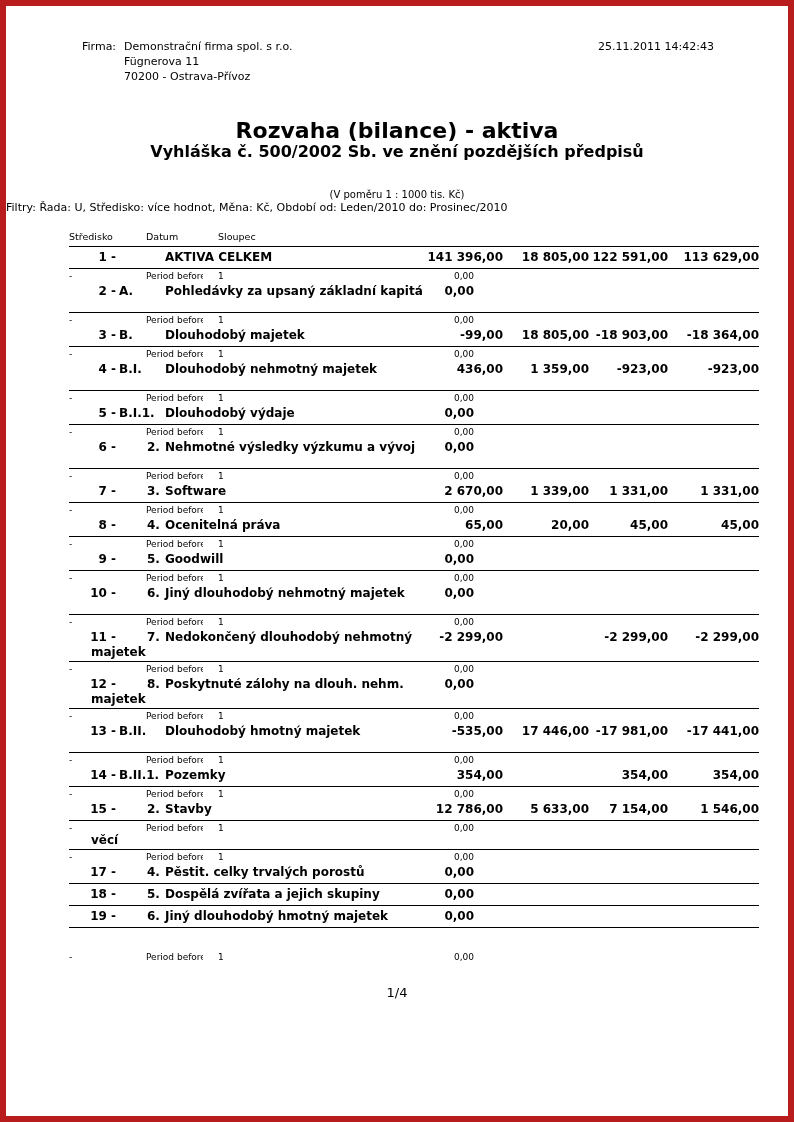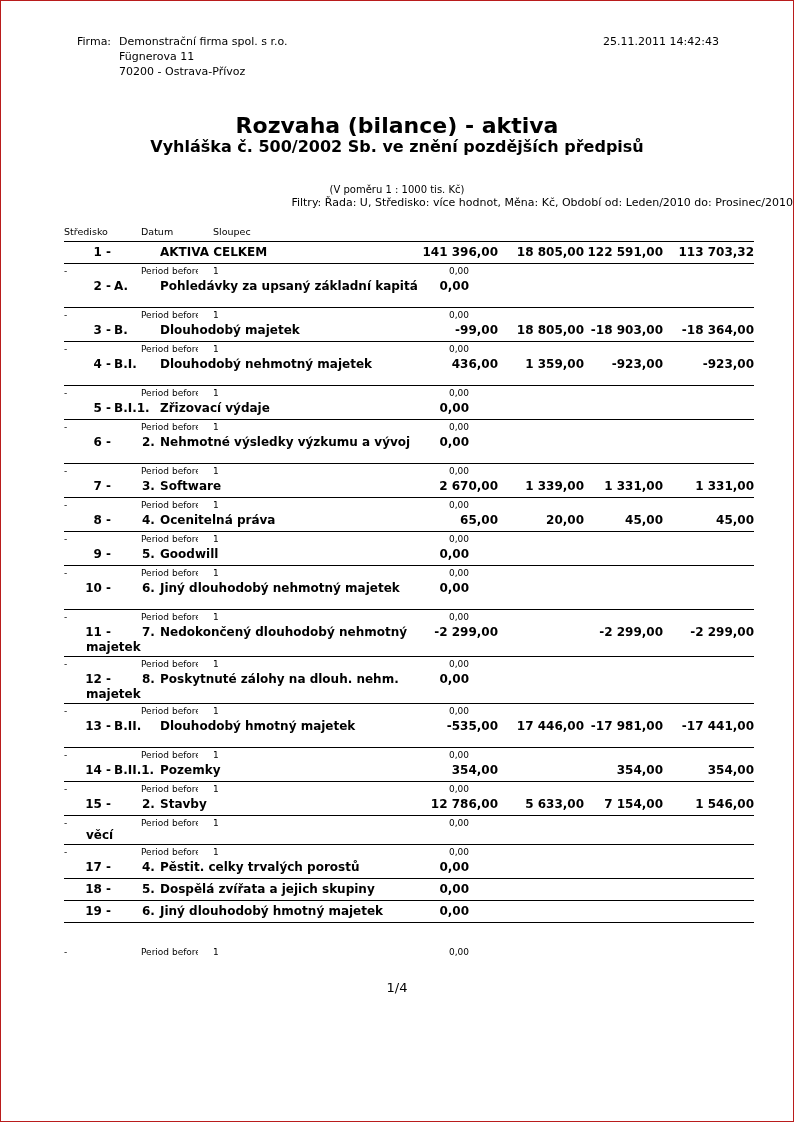--- a/index.html
+++ b/index.html
@@ -1,31 +1,31 @@
 <!DOCTYPE html>
 <html><head>
 <meta charset="utf-8">
 <style>
   * { margin:0; padding:0; box-sizing:border-box; }
   html,body { background:#e8e8e8; }
   body { font-family:"DejaVu Sans", sans-serif; color:#000; }
   .page {
     width:794px; height:1122px; background:#fff;
-    border:1px solid #b91c1c; margin:0 auto; overflow:hidden;
+    border:6px solid #b91c1c; margin:0 auto; overflow:hidden;
     padding-top:33px; position:relative;
   }
   
   .hdr { display:flex; justify-content:space-between; padding:0 74px 0 76px; font-size:11px; line-height:15px; }
   .firm { display:flex; gap:8px; }
   .datetime { white-space:nowrap; }
   
   .title1 { text-align:center; font-size:22px; font-weight:bold; margin-top:36px; line-height:21px; }
   .title2 { text-align:center; font-size:16px; font-weight:bold; line-height:21px; }
   .ratio  { text-align:center; font-size:10px; margin-top:26px; line-height:13px; }
-  .filters{ text-align:right; font-size:11px; line-height:14px; }
+  .filters{ text-align:left; font-size:11px; line-height:14px; }
   
   .tbl { margin:16px 0 0 63px; width:690px; }
   .thead { position:relative; height:13px; font-size:9.5px; }
   .thead span { position:absolute; top:0; white-space:nowrap; }
   .th0 { left:0; } .th1 { left:77px; } .th2 { left:149px; }
   .rule { height:0; border-top:1px solid #000; margin:2px 0; }
   .prow { position:relative; height:11px; font-size:9px; line-height:11px; }
   .prow span { position:absolute; top:0; white-space:nowrap; }
   .p-dash { left:0; }
   .p-label { left:77px; width:57px; overflow:hidden; }
@@ -67,21 +67,21 @@
   <div class="filters">Filtry: Řada: U, Středisko: více hodnot, Měna: Kč, Období od: Leden/2010 do: Prosinec/2010</div>
 
   <div class="tbl">
     <div class="thead">
       <span class="th0">Středisko</span>
       <span class="th1">Datum</span>
       <span class="th2">Sloupec</span>
     </div>
     <div class="rule"></div>
     <div>
-        <div class="mrow"><span class="c-num">1 -</span><span class="c-code"></span><span class="c-name">AKTIVA CELKEM</span><span class="val s1">141 396,00</span><span class="val s2">18 805,00</span><span class="val s3">122 591,00</span><span class="val s4">113 703,32</span></div>
+        <div class="mrow"><span class="c-num">1 -</span><span class="c-code"></span><span class="c-name">AKTIVA CELKEM</span><span class="val s1">141 396,00</span><span class="val s2">18 805,00</span><span class="val s3">122 591,00</span><span class="val s4">113 629,00</span></div>
         <div class="rule"></div>
         <div class="prow">
           <span class="p-dash">-</span>
           <span class="p-label">Period before</span>
           <span class="p-num">1</span>
           <span class="p-val">0,00</span>
         </div>
         <div class="mrow"><span class="c-num">2 -</span><span class="c-code">A.</span><span class="c-name">Pohledávky za upsaný základní kapitá</span><span class="val s0">0,00</span></div>
         <div class="spacer"></div>
         <div class="rule"></div>
@@ -101,21 +101,21 @@
         </div>
         <div class="mrow"><span class="c-num">4 -</span><span class="c-code">B.I.</span><span class="c-name">Dlouhodobý nehmotný majetek</span><span class="val s1">436,00</span><span class="val s2">1 359,00</span><span class="val s3">-923,00</span><span class="val s4">-923,00</span></div>
         <div class="spacer"></div>
         <div class="rule"></div>
         <div class="prow">
           <span class="p-dash">-</span>
           <span class="p-label">Period before</span>
           <span class="p-num">1</span>
           <span class="p-val">0,00</span>
         </div>
-        <div class="mrow"><span class="c-num">5 -</span><span class="c-code">B.I.1.</span><span class="c-name">Zřizovací výdaje</span><span class="val s0">0,00</span></div>
+        <div class="mrow"><span class="c-num">5 -</span><span class="c-code">B.I.1.</span><span class="c-name">Dlouhodobý výdaje</span><span class="val s0">0,00</span></div>
         <div class="rule"></div>
         <div class="prow">
           <span class="p-dash">-</span>
           <span class="p-label">Period before</span>
           <span class="p-num">1</span>
           <span class="p-val">0,00</span>
         </div>
         <div class="mrow"><span class="c-num">6 -</span><span class="c-code sub">2.</span><span class="c-name">Nehmotné výsledky výzkumu a vývoj</span><span class="val s0">0,00</span></div>
         <div class="spacer"></div>
         <div class="rule"></div>

